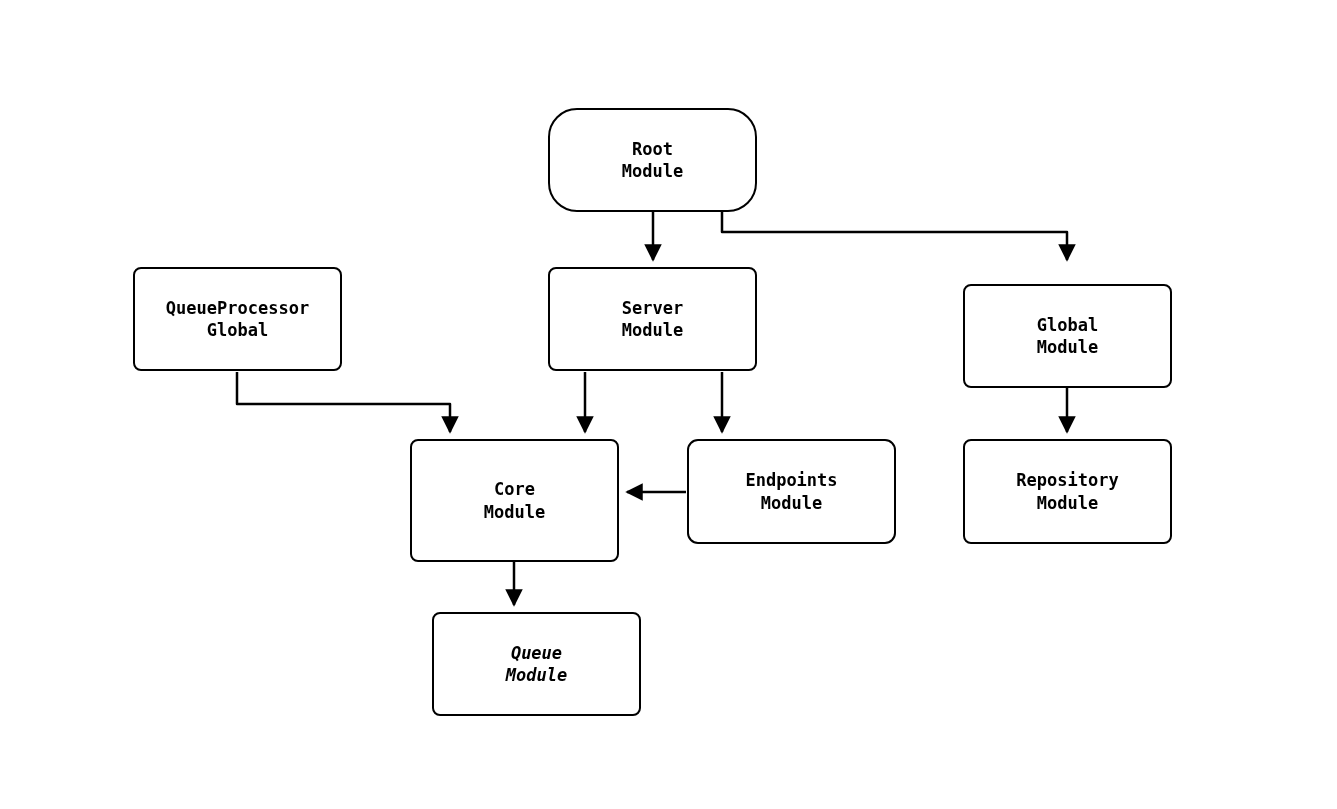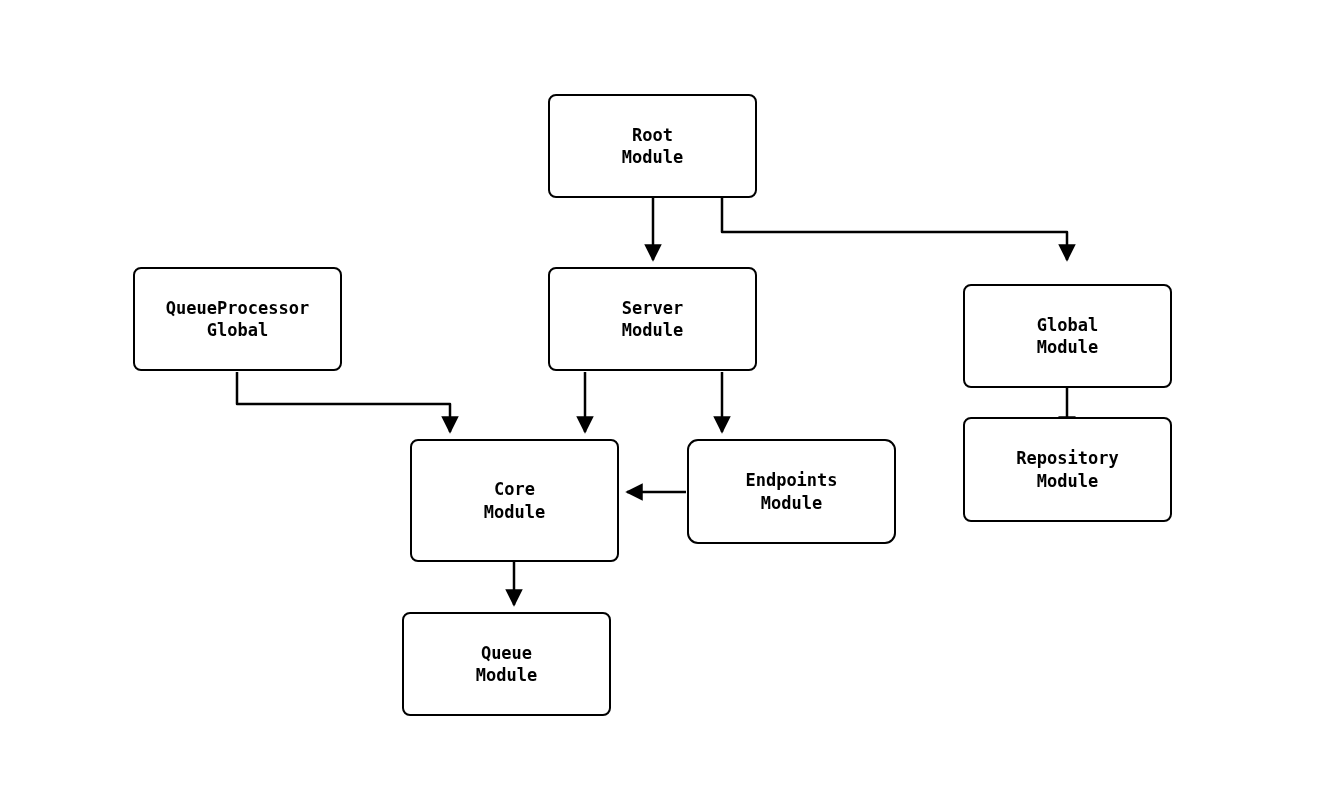--- a/index.html
+++ b/index.html
@@ -66,21 +66,21 @@
     <path class="edge" d="M 653 198 L 653 260" marker-end="url(#arrowhead)"></path>
     <path class="edge" d="M 722 198 L 722 232 L 1067 232 L 1067 260" marker-end="url(#arrowhead)"></path>
     <path class="edge" d="M 237 372 L 237 404 L 450 404 L 450 432" marker-end="url(#arrowhead)"></path>
     <path class="edge" d="M 585 372 L 585 432" marker-end="url(#arrowhead)"></path>
     <path class="edge" d="M 722 372 L 722 432" marker-end="url(#arrowhead)"></path>
     <path class="edge" d="M 686 492 L 627 492" marker-end="url(#arrowhead)"></path>
     <path class="edge" d="M 1067 372 L 1067 432" marker-end="url(#arrowhead)"></path>
     <path class="edge" d="M 514 545 L 514 605" marker-end="url(#arrowhead)"></path>
   </svg>
 
-  <div class="node" style="left:548px; top:94px;">
+  <div class="node" style="left:548px; top:108px;border-radius:29px;">
     <span class="label">Root
 Module</span>
   </div>
 
   <div class="node" style="left:133px; top:267px;">
     <span class="label">QueueProcessor
 Global</span>
   </div>
 
   <div class="node" style="left:548px; top:267px;">
@@ -96,23 +96,23 @@
   <div class="node" style="left:410px; top:439px; height:123px;">
     <span class="label">Core
 Module</span>
   </div>
 
   <div class="node" style="left:687px; top:439px; height:105px;border-radius:11px;">
     <span class="label">Endpoints
 Module</span>
   </div>
 
-  <div class="node" style="left:963px; top:417px; height:105px;">
+  <div class="node" style="left:963px; top:439px; height:105px;">
     <span class="label">Repository
 Module</span>
   </div>
 
-  <div class="node" style="left:402px; top:612px;">
+  <div class="node" style="left:432px; top:612px;font-style:italic;">
     <span class="label">Queue
 Module</span>
   </div>
 
 </div>
 
 </body></html>

